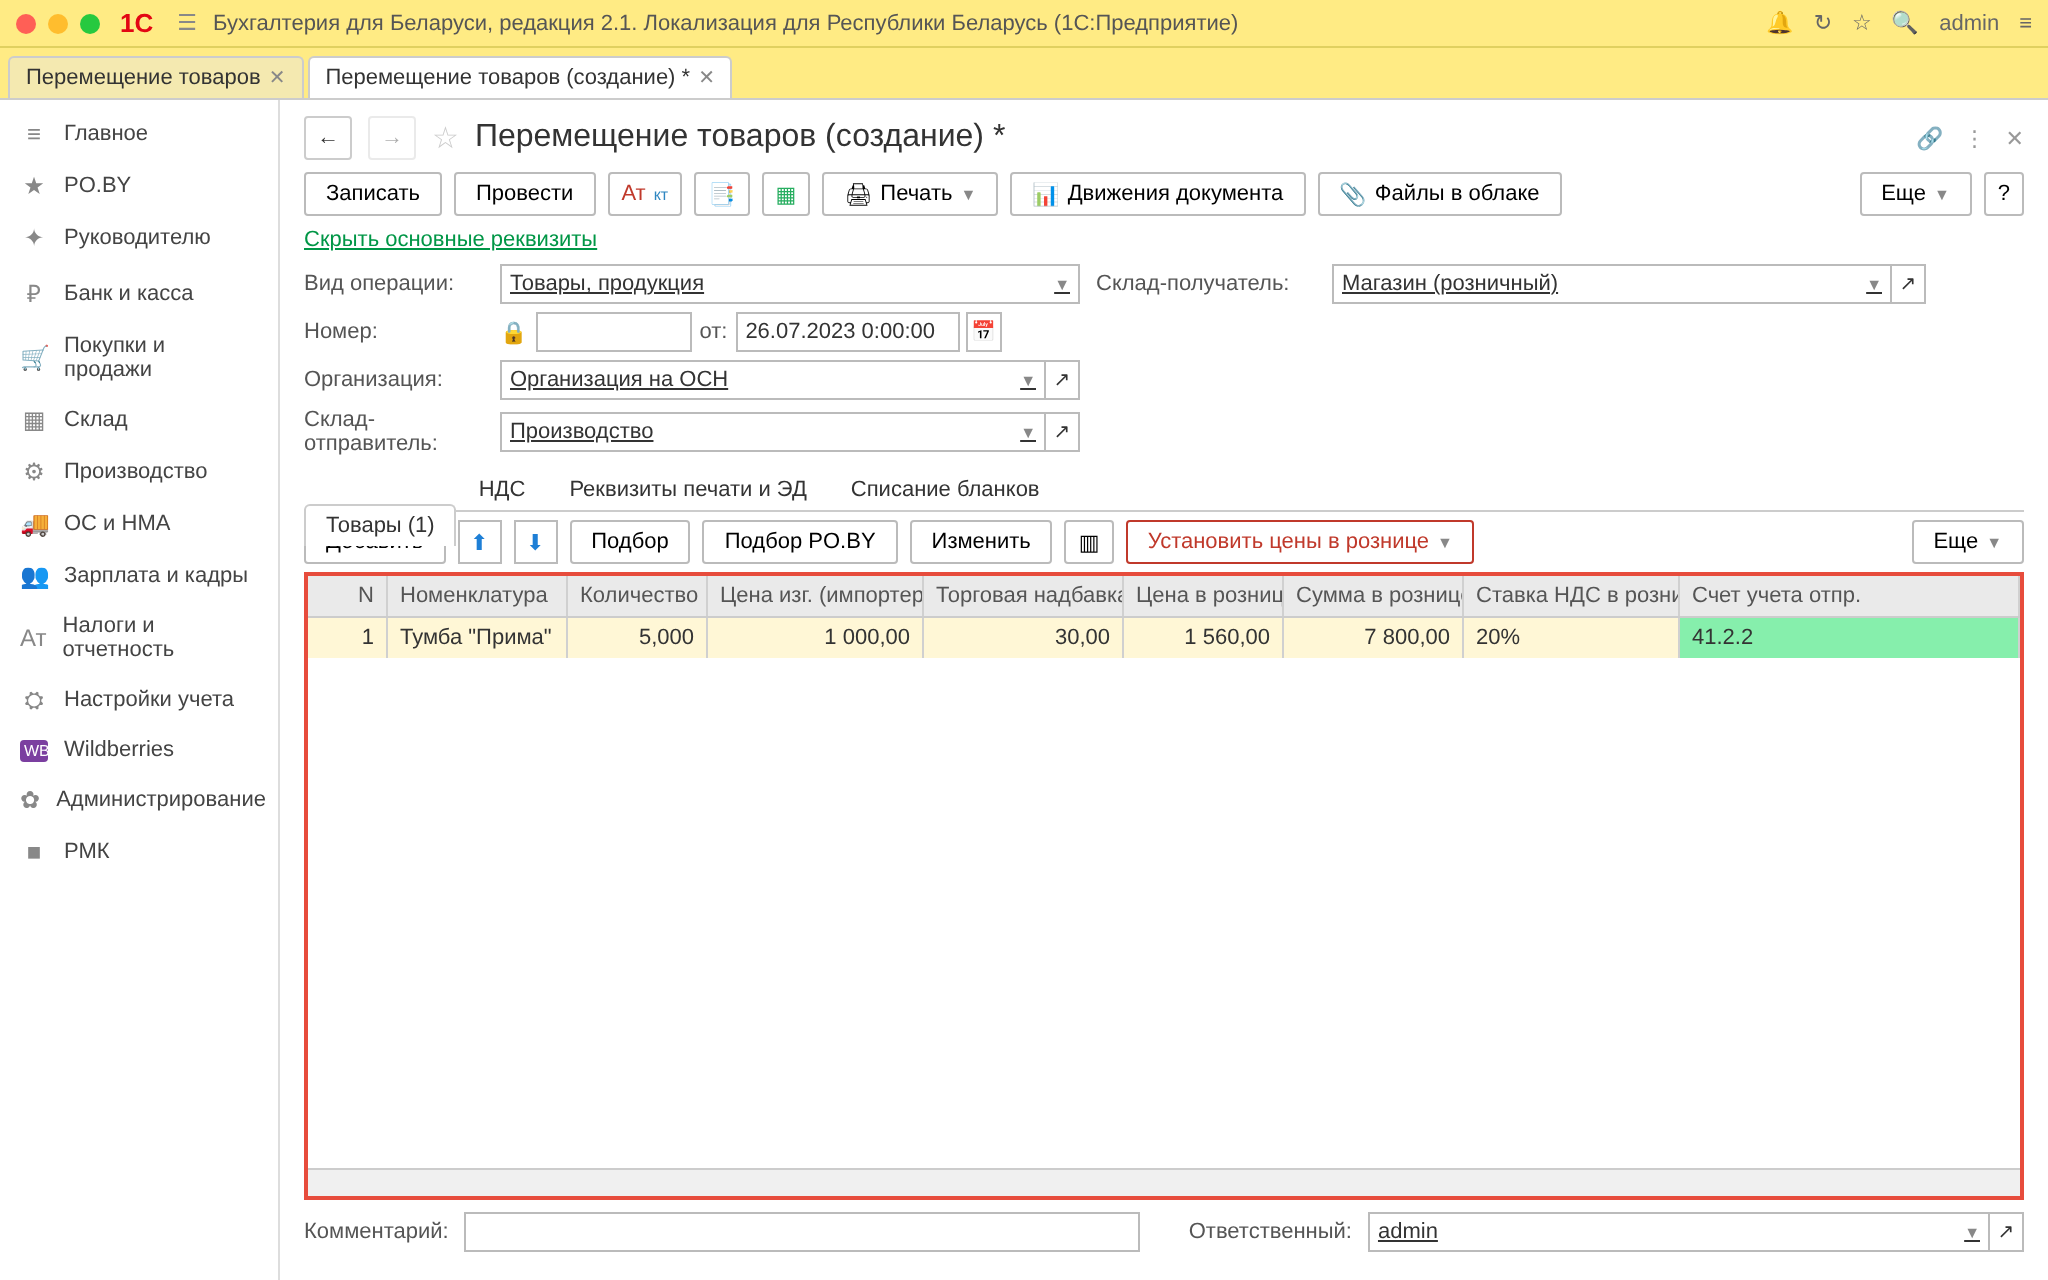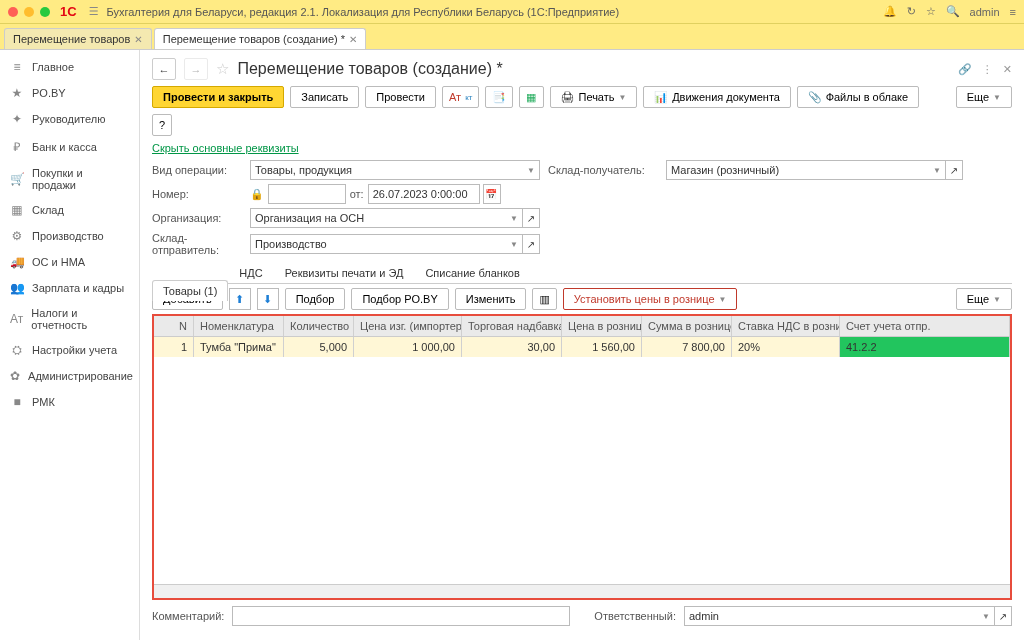--- a/index.html
+++ b/index.html
@@ -30,21 +30,21 @@
 .win-icons { display: flex; gap: 10px; color: #999; }
 .toolbar { display: flex; gap: 6px; flex-wrap: wrap; align-items: center; margin-bottom: 6px; }
 .btn { border: 1px solid #bbb; background: #fff; padding: 3px 10px; border-radius: 2px; cursor: pointer; font-size: 11px; display: inline-flex; align-items: center; gap: 4px; height: 22px; }
 .btn.primary { background: #ffd633; border-color: #d4a800; font-weight: bold; }
 .btn.icon-only { padding: 3px 6px; }
 .toolbar-spacer { flex: 1; }
 .link { color: #009646; text-decoration: underline; cursor: pointer; margin-bottom: 6px; display: inline-block; }
 .form-grid { display: grid; grid-template-columns: 90px 290px 110px auto; gap: 4px 8px; align-items: center; margin-bottom: 6px; }
 .form-label { color: #555; }
 .form-input { border: 1px solid #bbb; height: 20px; padding: 0 4px; background: #fff; display: flex; align-items: center; font-size: 11px; }
-.form-input.combo { justify-content: space-between; }
+.form-input.combo { justify-content: space-between; text-decoration: underline; }
 .drop { color: #888; font-size: 8px; }
 .ext-btn { border: 1px solid #bbb; width: 18px; height: 20px; display: inline-flex; align-items: center; justify-content: center; background: #fff; cursor: pointer; font-size: 10px; margin-left: -1px; }
 .input-wrap { display: flex; }
 .doc-tabs { display: flex; border-bottom: 1px solid #ccc; margin-bottom: 4px; }
 .doc-tab { padding: 4px 10px; border: 1px solid transparent; cursor: pointer; border-bottom: none; }
 .doc-tab.active { border-color: #ccc; background: #fff; border-radius: 3px 3px 0 0; position: relative; top: 18px; }
 .sub-toolbar { display: flex; gap: 6px; align-items: center; margin-bottom: 4px; }
 .arrow-btn { border: 1px solid #bbb; width: 22px; height: 22px; display: flex; align-items: center; justify-content: center; cursor: pointer; }
 .arrow-btn.up { color: #1e7fd6; } .arrow-btn.down { color: #1e7fd6; }
 .table-wrap { border: 2px solid #e74c3c; flex: 1; overflow: hidden; display: flex; flex-direction: column; }
@@ -54,21 +54,21 @@
 .grid-row { display: flex; background: #fff7d6; }
 .grid-body { flex: 1; background: #fff; overflow: auto; }
 .c-n { width: 40px; text-align: right; }
 .c-nom { width: 90px; }
 .c-qty { width: 70px; text-align: right; }
 .c-imp { width: 108px; text-align: right; }
 .c-nad { width: 100px; text-align: right; }
 .c-ret { width: 80px; text-align: right; }
 .c-sum { width: 90px; text-align: right; }
 .c-vat { width: 108px; }
-.c-acc { flex: 1; background: #22c55e; }
+.c-acc { flex: 1; background: #86efac; }
 .scroll-x { height: 14px; background: #f0f0f0; border-top: 1px solid #ccc; }
 .footer { display: flex; gap: 8px; align-items: center; padding: 6px 0; justify-content: center; }
 .footer .form-input { flex: 1; }
 .ico-colored.red { color: #c0392b; } .ico-colored.green { color: #27ae60; } .ico-colored.blue { color: #2e86c1; }
 </style>
 </head>
 <body>
 
 <div class="titlebar">
   <div class="traffic">
@@ -139,20 +139,24 @@
         <span>Зарплата и кадры</span>
       </div>
     <div class="side-item">
         <span class="ico">Ат</span>
         <span>Налоги и отчетность</span>
       </div>
     <div class="side-item">
         <span class="ico">⛭</span>
         <span>Настройки учета</span>
       </div>
+    <div class="side-item wb">
+        <span class="ico">WB</span>
+        <span>Wildberries</span>
+      </div>
     <div class="side-item">
         <span class="ico">✿</span>
         <span>Администрирование</span>
       </div>
     <div class="side-item">
         <span class="ico">■</span>
         <span>РМК</span>
       </div>
   </div>
 
@@ -163,21 +167,20 @@
       <span class="star">☆</span>
       <span class="page-title">Перемещение товаров (создание) *</span>
       <div class="win-icons">
         <span>🔗</span>
         <span>⋮</span>
         <span>✕</span>
       </div>
     </div>
 
     <div class="toolbar">
-      <button class="btn primary">Провести и закрыть</button>
       <button class="btn">Записать</button>
       <button class="btn">Провести</button>
       <button class="btn icon-only">
           <span class="ico-colored red">Ат</span>
           <span class="ico-colored blue" style="font-size:8px">кт</span>
         </button>
       <button class="btn icon-only">📑</button>
       <button class="btn icon-only">
           <span class="ico-colored green">▦</span>
         </button>

